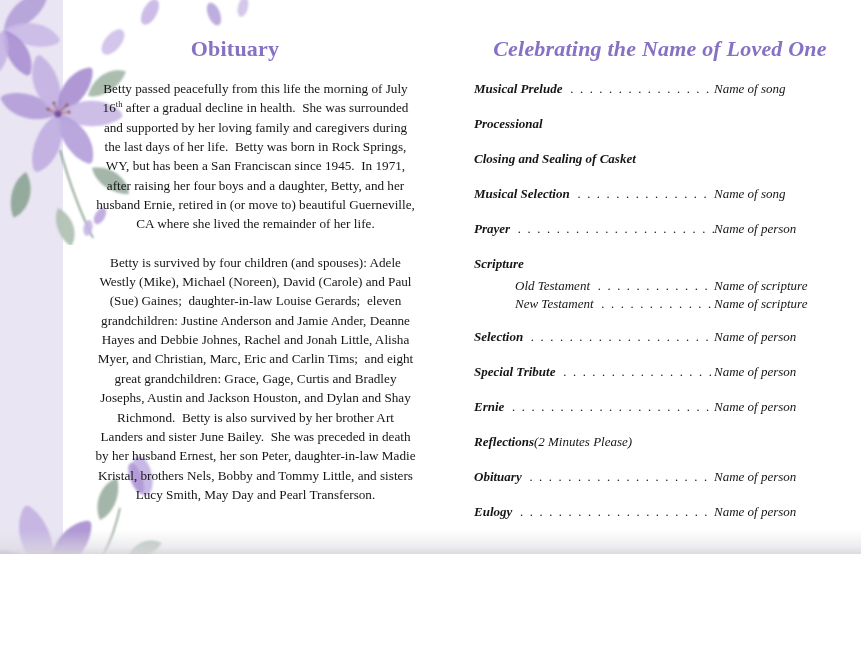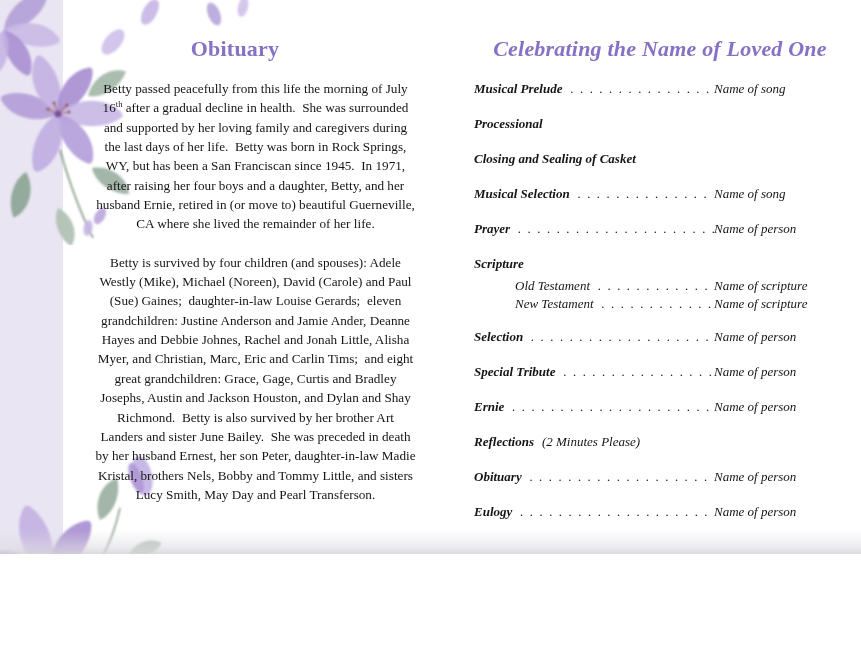--- a/index.html
+++ b/index.html
@@ -24,21 +24,21 @@
   }
   sup{font-size:8.5px;line-height:0;}
   .rows{margin-top:19px;}
   .srow{display:flex;align-items:baseline;height:20px;margin:0 0 15px 0;font-size:13px;}
   .srow.sub{height:18px;margin:0;}
   .srow.sub-last{margin:0 0 15px 0;}
   .srow.group{margin:0 0 2px 0;}
   .lead{display:flex;align-items:baseline;width:240px;min-width:240px;}
   .lbl{font-weight:bold;white-space:nowrap;}
   .srow.sub .lbl{font-weight:normal;margin-left:41px;}
-  .sfx{font-weight:normal;white-space:nowrap;margin-left:8px;}
+  .sfx{font-weight:normal;white-space:nowrap;margin-left:0;}
   .dots{flex:1;overflow:hidden;white-space:nowrap;letter-spacing:1.6px;padding:0 24px 0 8px;color:#1c1c1c;}
   .val{width:132px;white-space:nowrap;}
   .bottom-fade{
     position:absolute;left:0;right:0;bottom:0;height:24px;z-index:4;pointer-events:none;
     background:linear-gradient(180deg, rgba(226,224,229,0) 0%, rgba(222,220,226,0.55) 70%, rgba(214,212,218,0.85) 100%);
   }
 </style>
 </head>
 <body>
 

